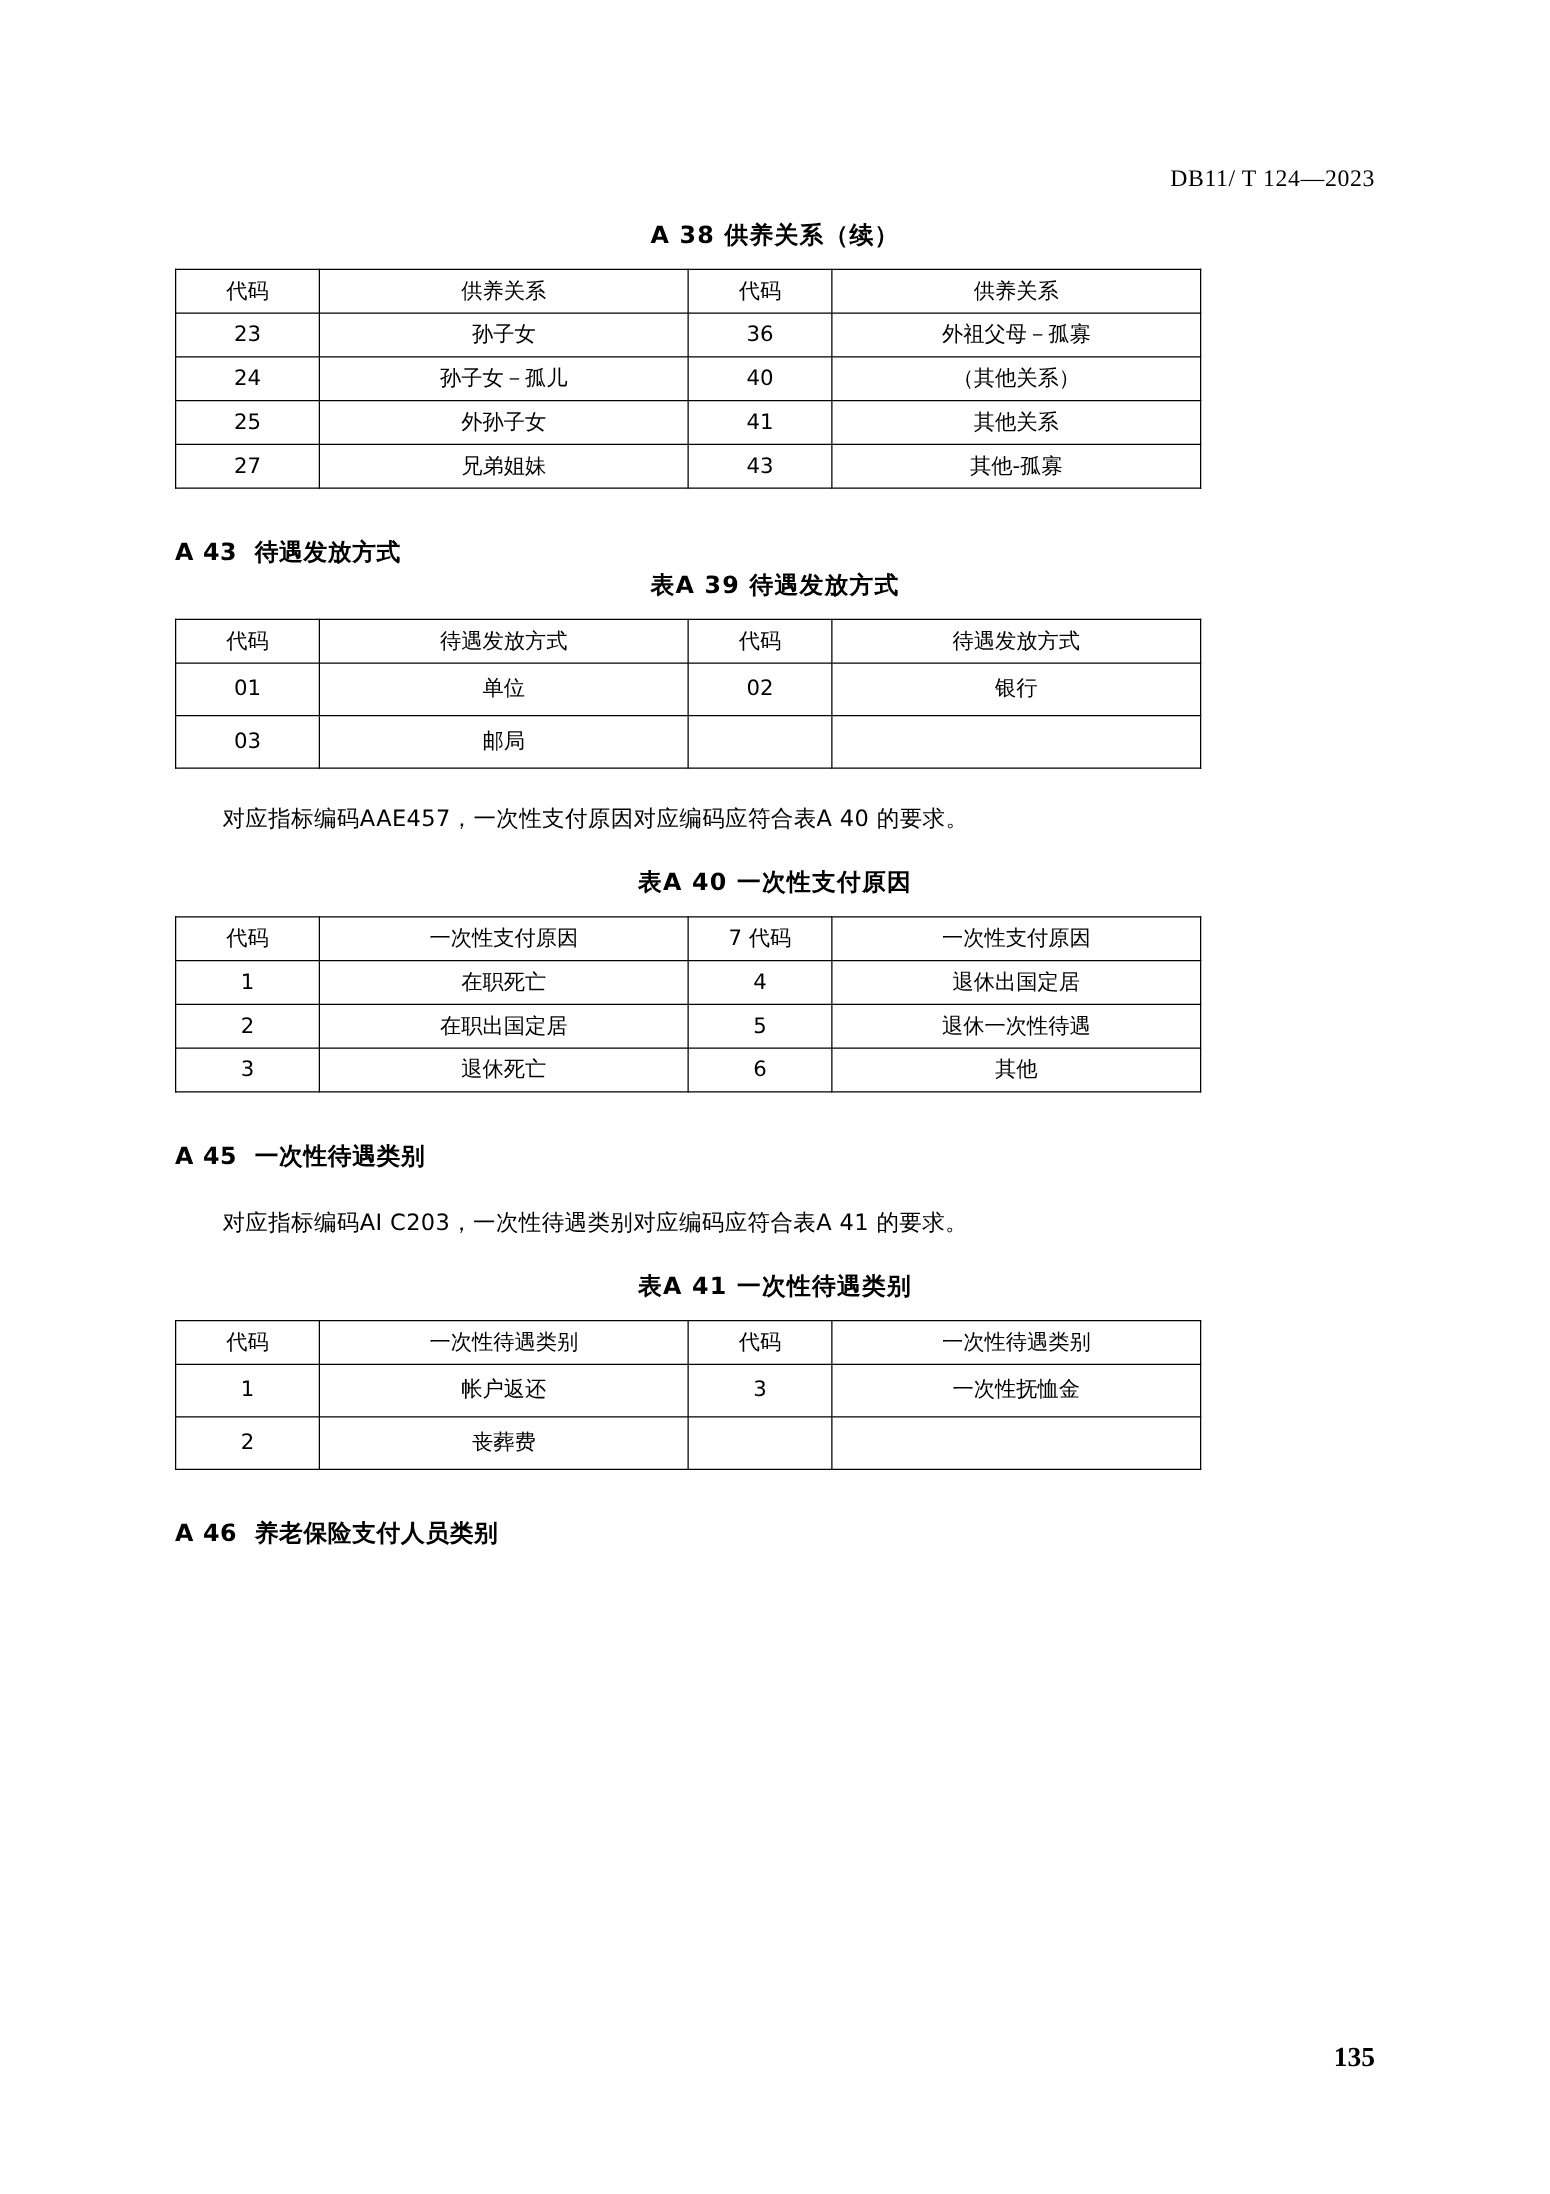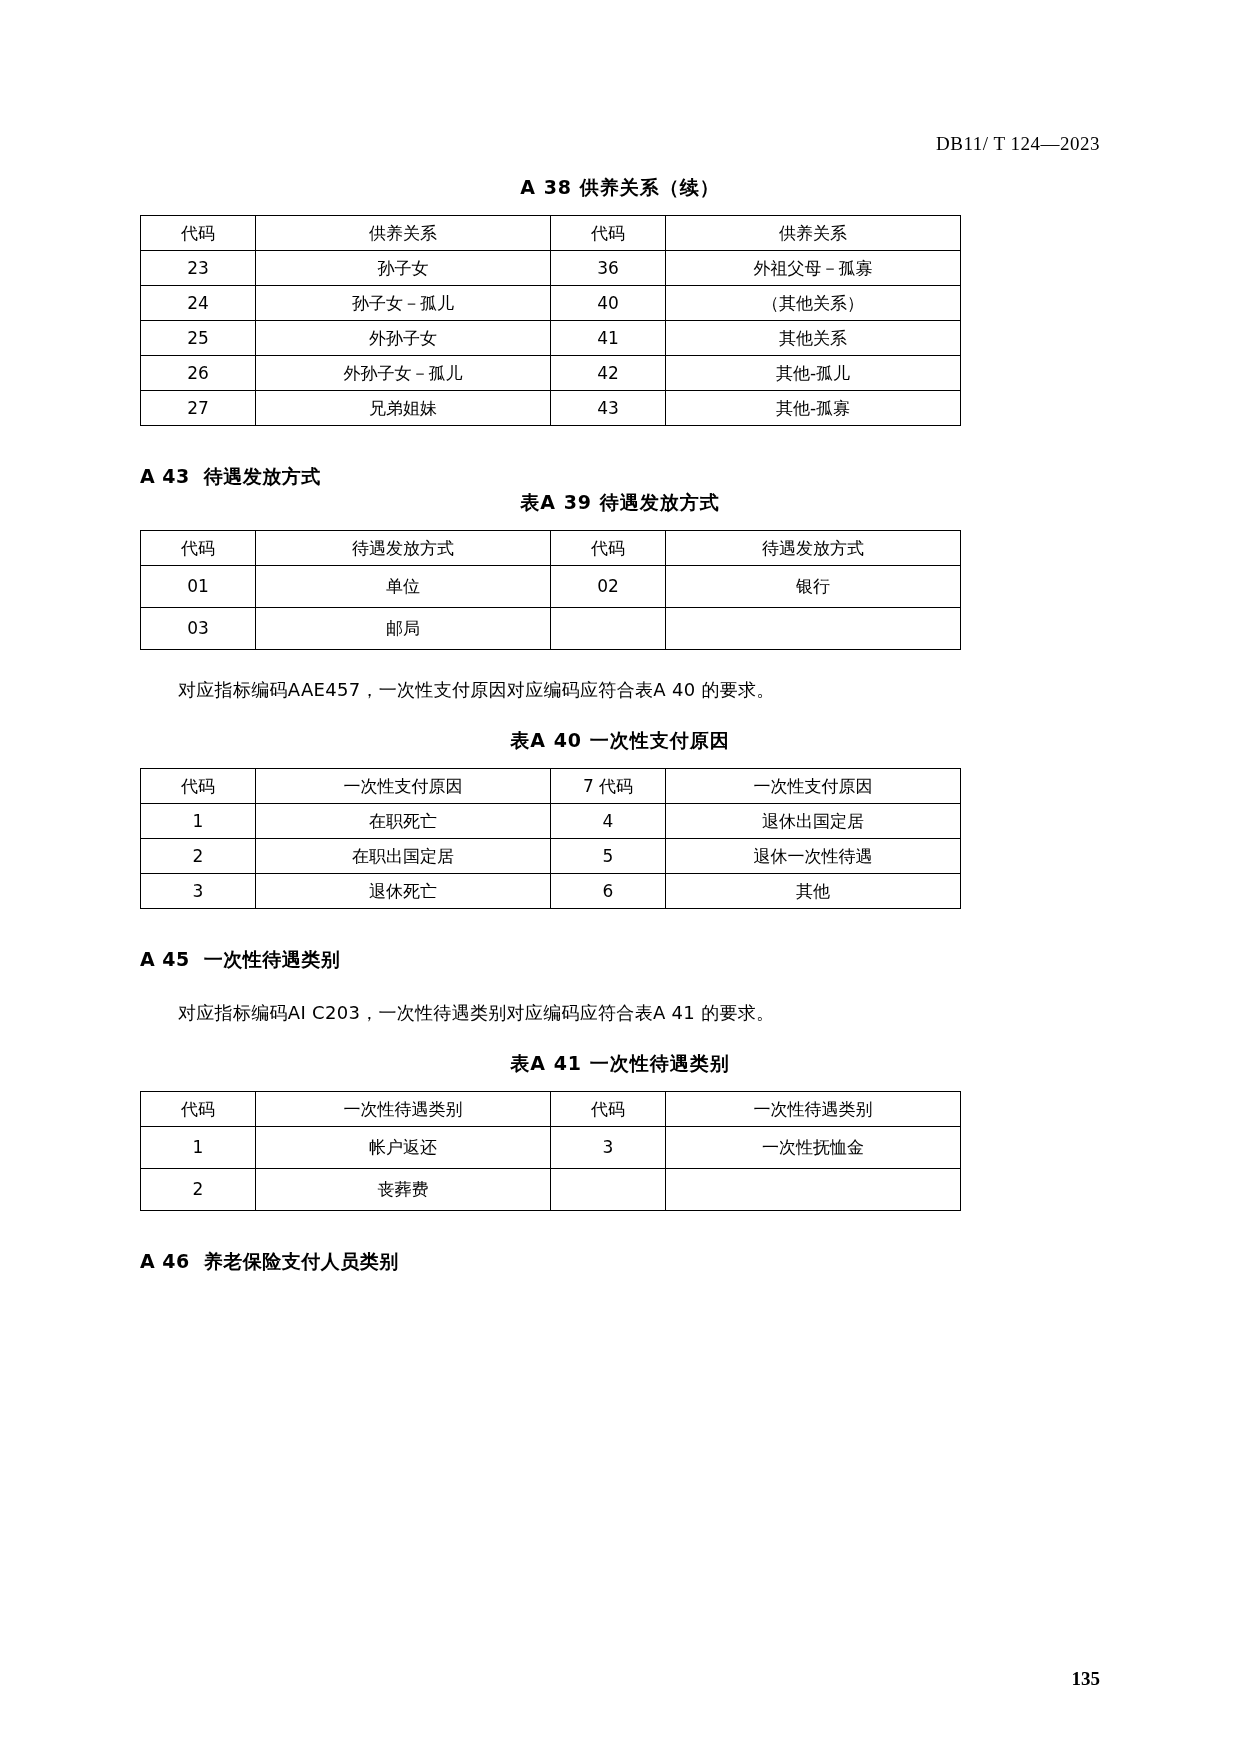--- a/index.html
+++ b/index.html
@@ -77,24 +77,24 @@
   .sec-head .num { margin-right: 14px; }
   .para {
     font-family: "DejaVu Sans", sans-serif;
     font-size: 18px;
     margin: 28px 0 26px 0;
     text-indent: 38px;
     letter-spacing: 0.3px;
   }
   .page-number {
     position: absolute;
-    bottom: 65px;
+    bottom: 96px;
     right: 140px;
     font-family: "Liberation Serif", serif;
-    font-size: 19px;
+    font-size: 22px;
     font-weight: bold;
   }
   .tbl-block { margin-bottom: 0; }
 </style>
 </head>
 <body>
 
 <div class="page">
 
   <div class="header-line">DB11/ T 124—2023</div>
@@ -131,26 +131,20 @@
             <td>40</td>
             <td>（其他关系）</td>
           </tr>
           <tr>
             <td>25</td>
             <td>外孙子女</td>
             <td>41</td>
             <td>其他关系</td>
           </tr>
           <tr>
-            <td>26</td>
-            <td>外孙子女－孤儿</td>
-            <td>42</td>
-            <td>其他-孤儿</td>
-          </tr>
-          <tr>
             <td>27</td>
             <td>兄弟姐妹</td>
             <td>43</td>
             <td>其他-孤寡</td>
           </tr>
         </tbody>
       </table>
     </div>
 
     <div class="sec-head">

